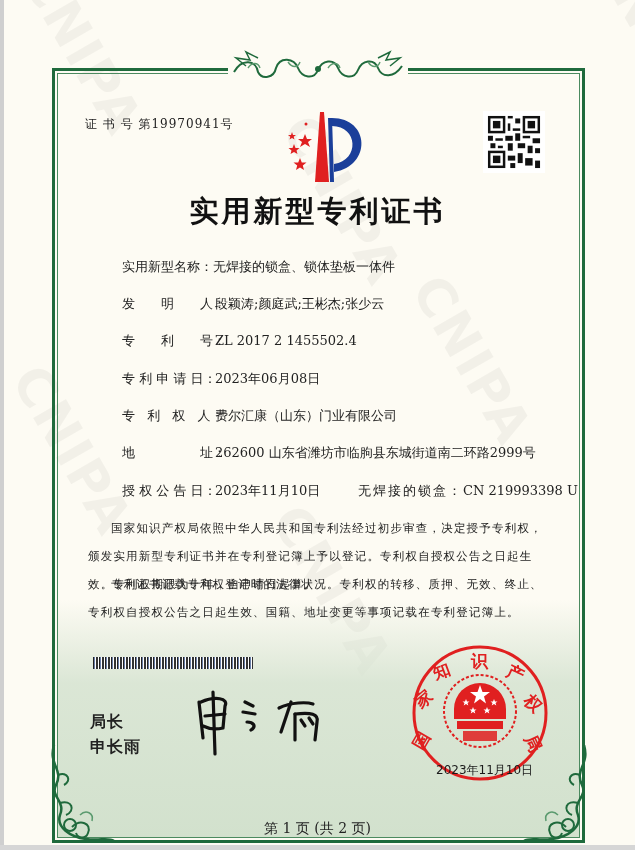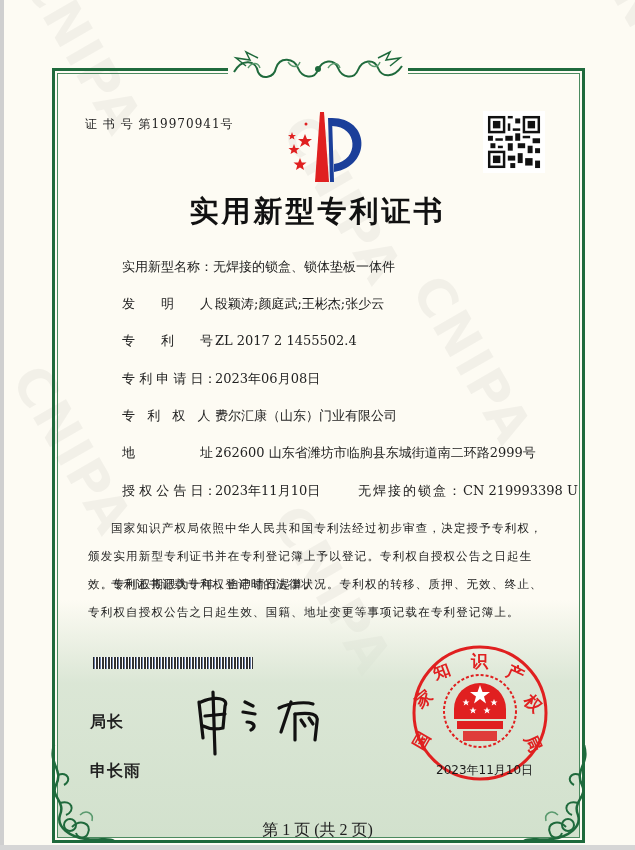--- a/index.html
+++ b/index.html
@@ -17,21 +17,21 @@
   .title{position:absolute;left:0;width:635px;top:192px;text-align:center;font-size:29px;font-weight:bold;letter-spacing:3px;font-family:"DejaVu Sans","Liberation Sans",sans-serif;color:#111;}
   .field{position:absolute;left:82px;font-size:13px;white-space:nowrap;}
   .field .lbl{display:inline-block;margin-left:40px;}
   .field .val{display:inline-block;}
   .para{position:absolute;left:88px;width:465px;font-size:11.5px;line-height:28px;letter-spacing:1.2px;font-family:"DejaVu Sans","Liberation Sans",sans-serif;text-indent:2em;color:#222;}
   .barcode{position:absolute;left:93px;top:657px;width:160px;height:12px;background:repeating-linear-gradient(90deg,#222 0 1px,#6a7fa8 1px 2px,#fff 2px 3px,#333 3px 5px,#fff 5px 6px);}
   .sig-role{position:absolute;left:90px;font-size:16px;font-weight:bold;font-family:"DejaVu Sans","Liberation Sans",sans-serif;letter-spacing:1px;}
   .signature{position:absolute;left:195px;top:688px;width:160px;height:70px;}
   .seal{position:absolute;left:405px;top:645px;width:150px;height:140px;}
   .seal-date{position:absolute;left:436px;top:762px;font-size:12px;color:#1a1a1a;font-family:"DejaVu Sans","Liberation Sans",sans-serif;}
-  .page-footer{position:absolute;left:0;width:635px;top:820px;text-align:center;font-size:16px;font-family:Liberation Serif, serif;}
+  .page-footer{position:absolute;left:0;width:635px;top:820px;text-align:center;font-size:14px;}
 </style>
 </head>
 <body>
 
 <div class="page-edge"></div>
 
 <div class="watermark" style="left:-10px;top:20px;">CNIPA</div>
 <div class="watermark" style="left:250px;top:170px;">CNIPA</div>
 <div class="watermark" style="left:380px;top:330px;">CNIPA</div>
 <div class="watermark" style="left:-20px;top:420px;">CNIPA</div>
@@ -146,21 +146,21 @@
 <div class="field" style="top:482px;left:318px;">
   <span class="lbl" style="letter-spacing:2px;">无焊接的锁盒：</span><span class="val">CN 219993398 U</span>
 </div>
 
 <div class="para" style="top:514px;">国家知识产权局依照中华人民共和国专利法经过初步审查，决定授予专利权，颁发实用新型专利证书并在专利登记簿上予以登记。专利权自授权公告之日起生效。专利权期限为十年，自申请日起算。</div>
 <div class="para" style="top:570px;">专利证书记载专利权登记时的法律状况。专利权的转移、质押、无效、终止、专利权自授权公告之日起生效、国籍、地址变更等事项记载在专利登记簿上。</div>
 
 <div class="barcode"></div>
 
 <div class="sig-role" style="top:712px;">局长</div>
-<div class="sig-role" style="top:737px;margin-top:24px;">申长雨</div>
+<div class="sig-role" style="top:737px;">申长雨</div>
 
 <svg class="signature" viewBox="0 0 160 70">
   <g fill="none" stroke="#111" stroke-width="3.2" stroke-linecap="round" stroke-linejoin="round">
     <path d="M4 14 L8 50"></path>
     <path d="M6 14 C20 8, 34 10, 30 18 L28 40 C20 42, 12 40, 8 38"></path>
     <path d="M10 28 L30 26"></path>
     <path d="M18 4 L20 66"></path>
     <path d="M50 14 l8 4 M48 24 l12 2 M52 34 c6 0 10 4 4 8"></path>
     <path d="M84 20 C96 14, 112 14, 118 16"></path>
     <path d="M96 14 L86 44"></path>

